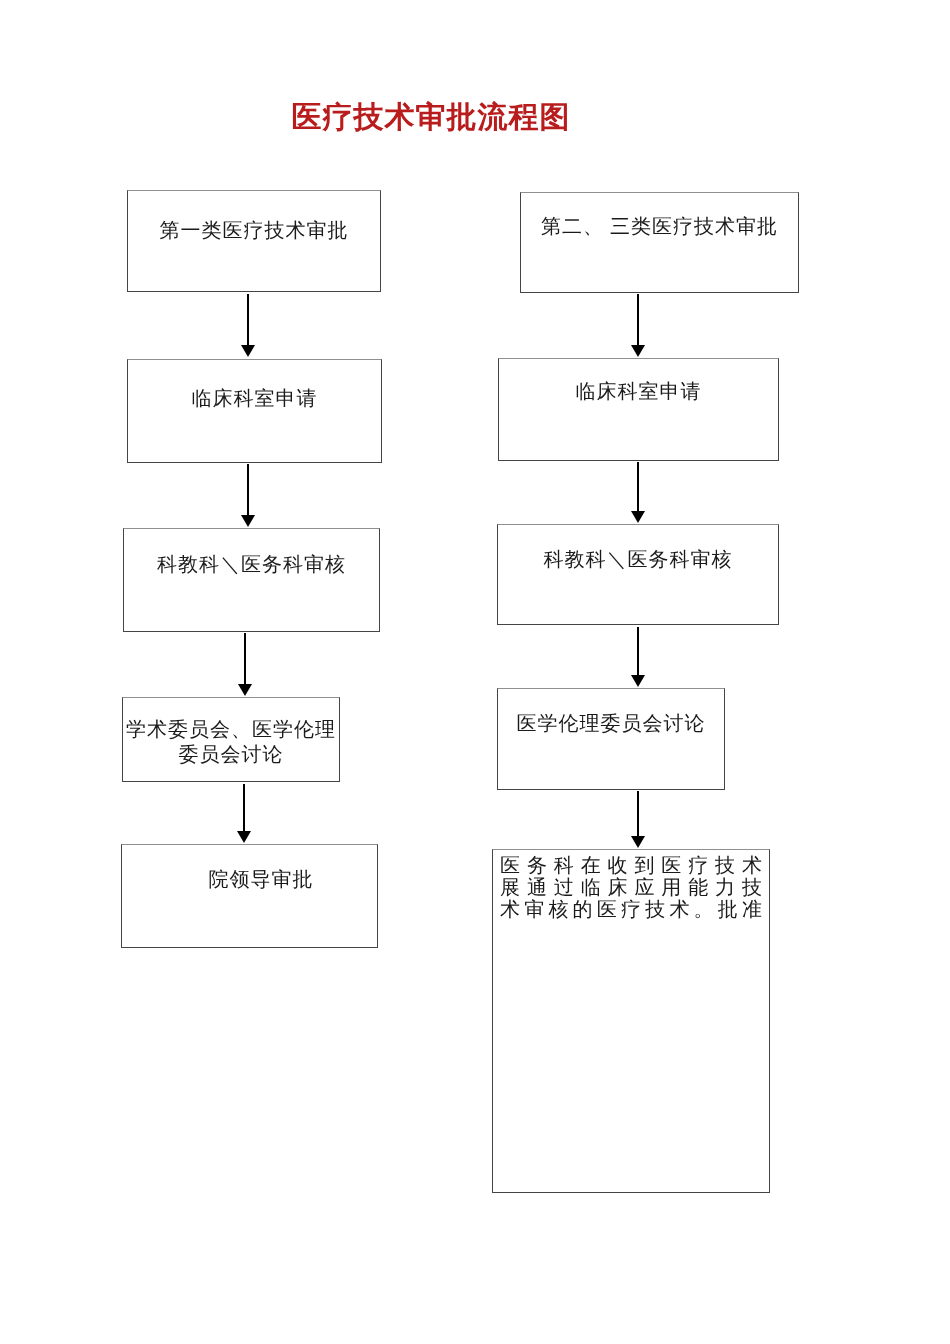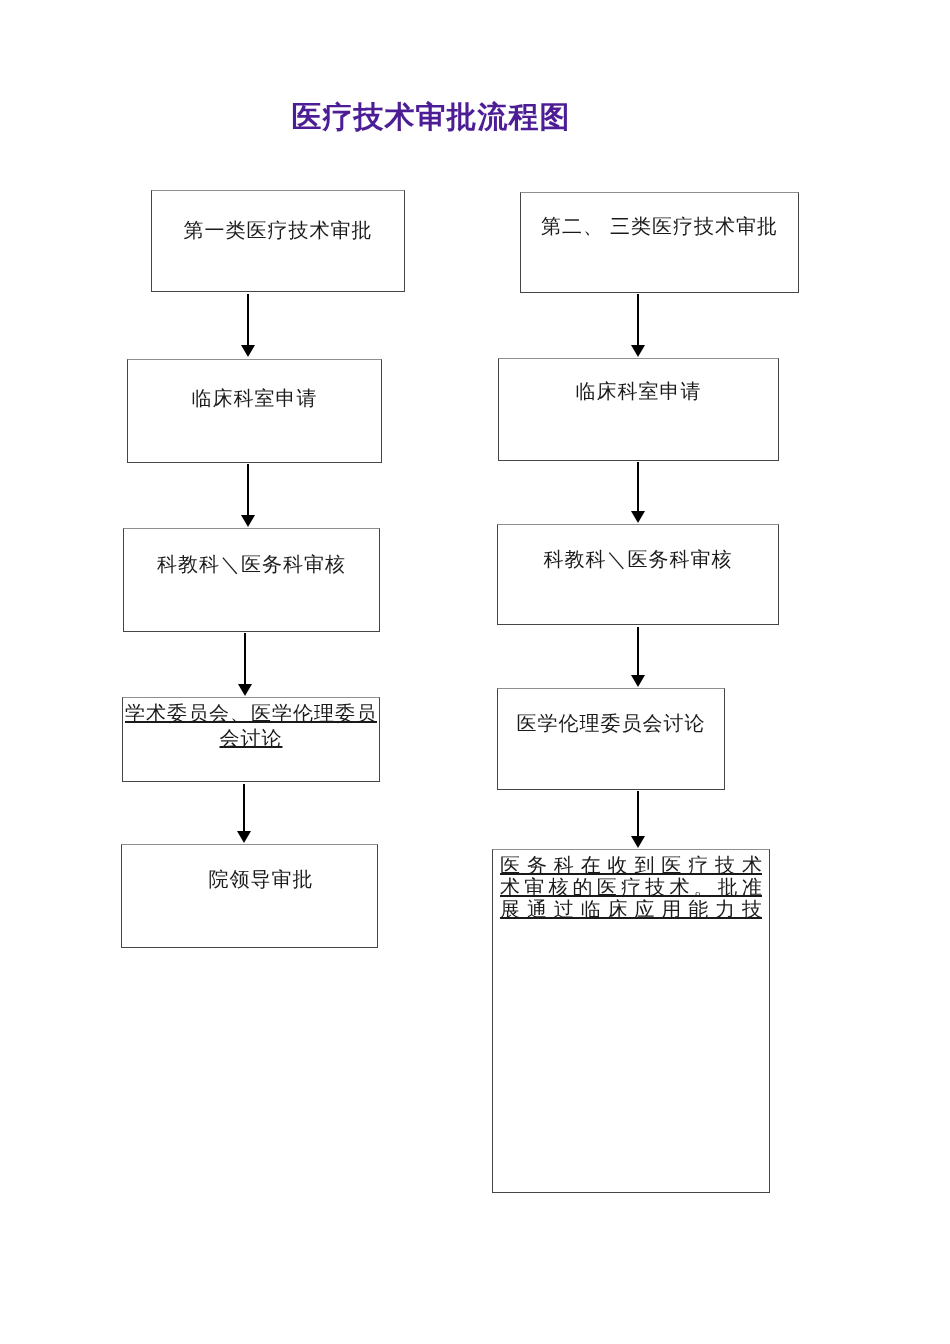--- a/index.html
+++ b/index.html
@@ -15,21 +15,21 @@
   .title {
     position: absolute;
     top: 98px;
     left: 0;
     width: 862px;
     text-align: center;
     font-size: 30px;
     line-height: 38px;
     font-weight: bold;
     letter-spacing: 1px;
-    color: #4c1d95;
+    color: #b91c1c;
   }
   .fbox {
     position: absolute;
     box-sizing: border-box;
     border: 1px solid #454545;
     border-top-color: #8f8f8f;
     background: #ffffff;
     text-align: center;
     font-size: 20px;
     line-height: 24px;
@@ -38,21 +38,20 @@
   }
   .fbox--wrap { padding-left: 2px; padding-right: 2px; line-height: 25px; }
   .nbox {
     position: absolute;
     box-sizing: border-box;
     border: 1px solid #454545;
     border-top-color: #8f8f8f;
     background: #ffffff;
     padding: 4px 7px 0 7px;
     color: #1a1a1a;
-    text-decoration: underline;
   }
   .note-line {
     font-size: 20px;
     line-height: 22px;
     white-space: nowrap;
     text-align: justify;
     text-align-last: justify;
     text-justify: inter-character;
   }
   .note-line--last { text-align-last: left; }
@@ -72,30 +71,30 @@
     border-top: 12px solid #000000;
   }
 </style>
 </head>
 <body>
 
 <div class="page">
 
   <div class="title">医疗技术审批流程图</div>
 
-  <div class="fbox" style="left:127px; top:190px; width:254px; height:102px; padding-top:27px;margin-left:24px;">
+  <div class="fbox" style="left:127px; top:190px; width:254px; height:102px; padding-top:27px;">
     <span>第一类医疗技术审批</span>
   </div>
   <div class="fbox" style="left:127px; top:359px; width:255px; height:104px; padding-top:26px;">
     <span>临床科室申请</span>
   </div>
   <div class="fbox" style="left:123px; top:528px; width:257px; height:104px; padding-top:23px;">
     <span>科教科＼医务科审核</span>
   </div>
-  <div class="fbox fbox--wrap" style="left:122px; top:697px; width:258px; height:85px; padding-top:3px;text-decoration:underline;">
+  <div class="fbox fbox--wrap" style="left:122px; top:697px; width:218px; height:85px; padding-top:19px;">
     <span>学术委员会、医学伦理委员会讨论</span>
   </div>
   <div class="fbox" style="left:121px; top:844px; width:257px; height:104px; padding-top:22px;padding-left:23px;">
     <span>院领导审批</span>
   </div>
 
   <div class="fbox" style="left:520px; top:192px; width:279px; height:101px; padding-top:21px;">
     <span>第二、 三类医疗技术审批</span>
   </div>
   <div class="fbox" style="left:498px; top:358px; width:281px; height:103px; padding-top:20px;">
@@ -103,22 +102,22 @@
   </div>
   <div class="fbox" style="left:497px; top:524px; width:282px; height:101px; padding-top:22px;">
     <span>科教科＼医务科审核</span>
   </div>
   <div class="fbox" style="left:497px; top:688px; width:228px; height:102px; padding-top:22px;">
     <span>医学伦理委员会讨论</span>
   </div>
 
   <div class="nbox" style="left:492px; top:849px; width:278px; height:344px;">
     <div class="note-line">医务科在收到医疗技术</div>
+    <div class="note-line">展通过临床应用能力技</div>
     <div class="note-line">术审核的医疗技术。批准</div>
-    <div class="note-line">展通过临床应用能力技</div>
   </div>
 
   <div class="arrow" style="left:241px; top:294px; height:63px;">
     <div class="arrow-line"></div>
     <div class="arrow-head"></div>
   </div>
   <div class="arrow" style="left:241px; top:464px; height:63px;">
     <div class="arrow-line"></div>
     <div class="arrow-head"></div>
   </div>

